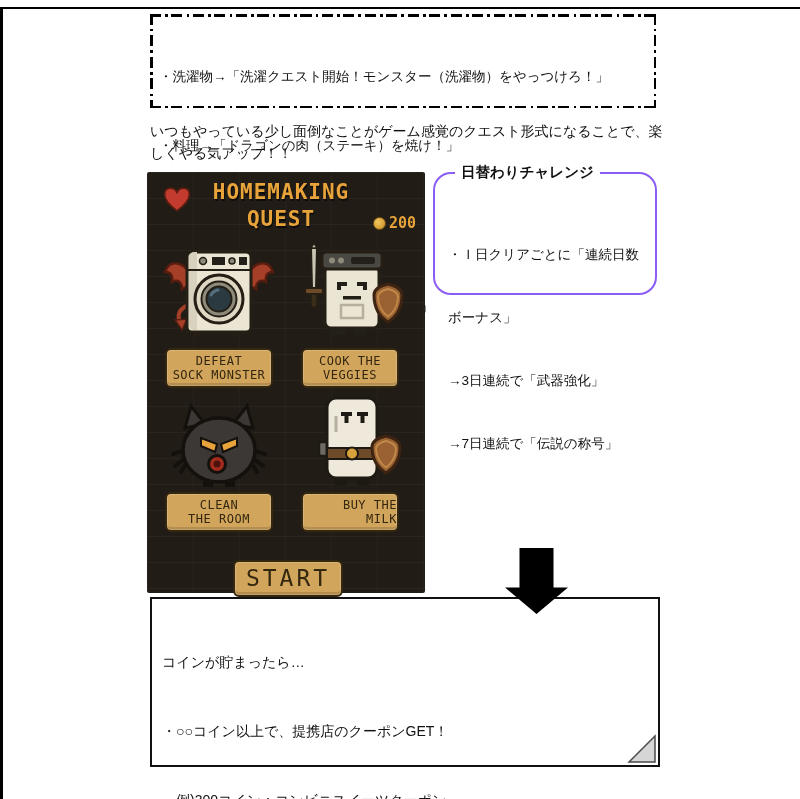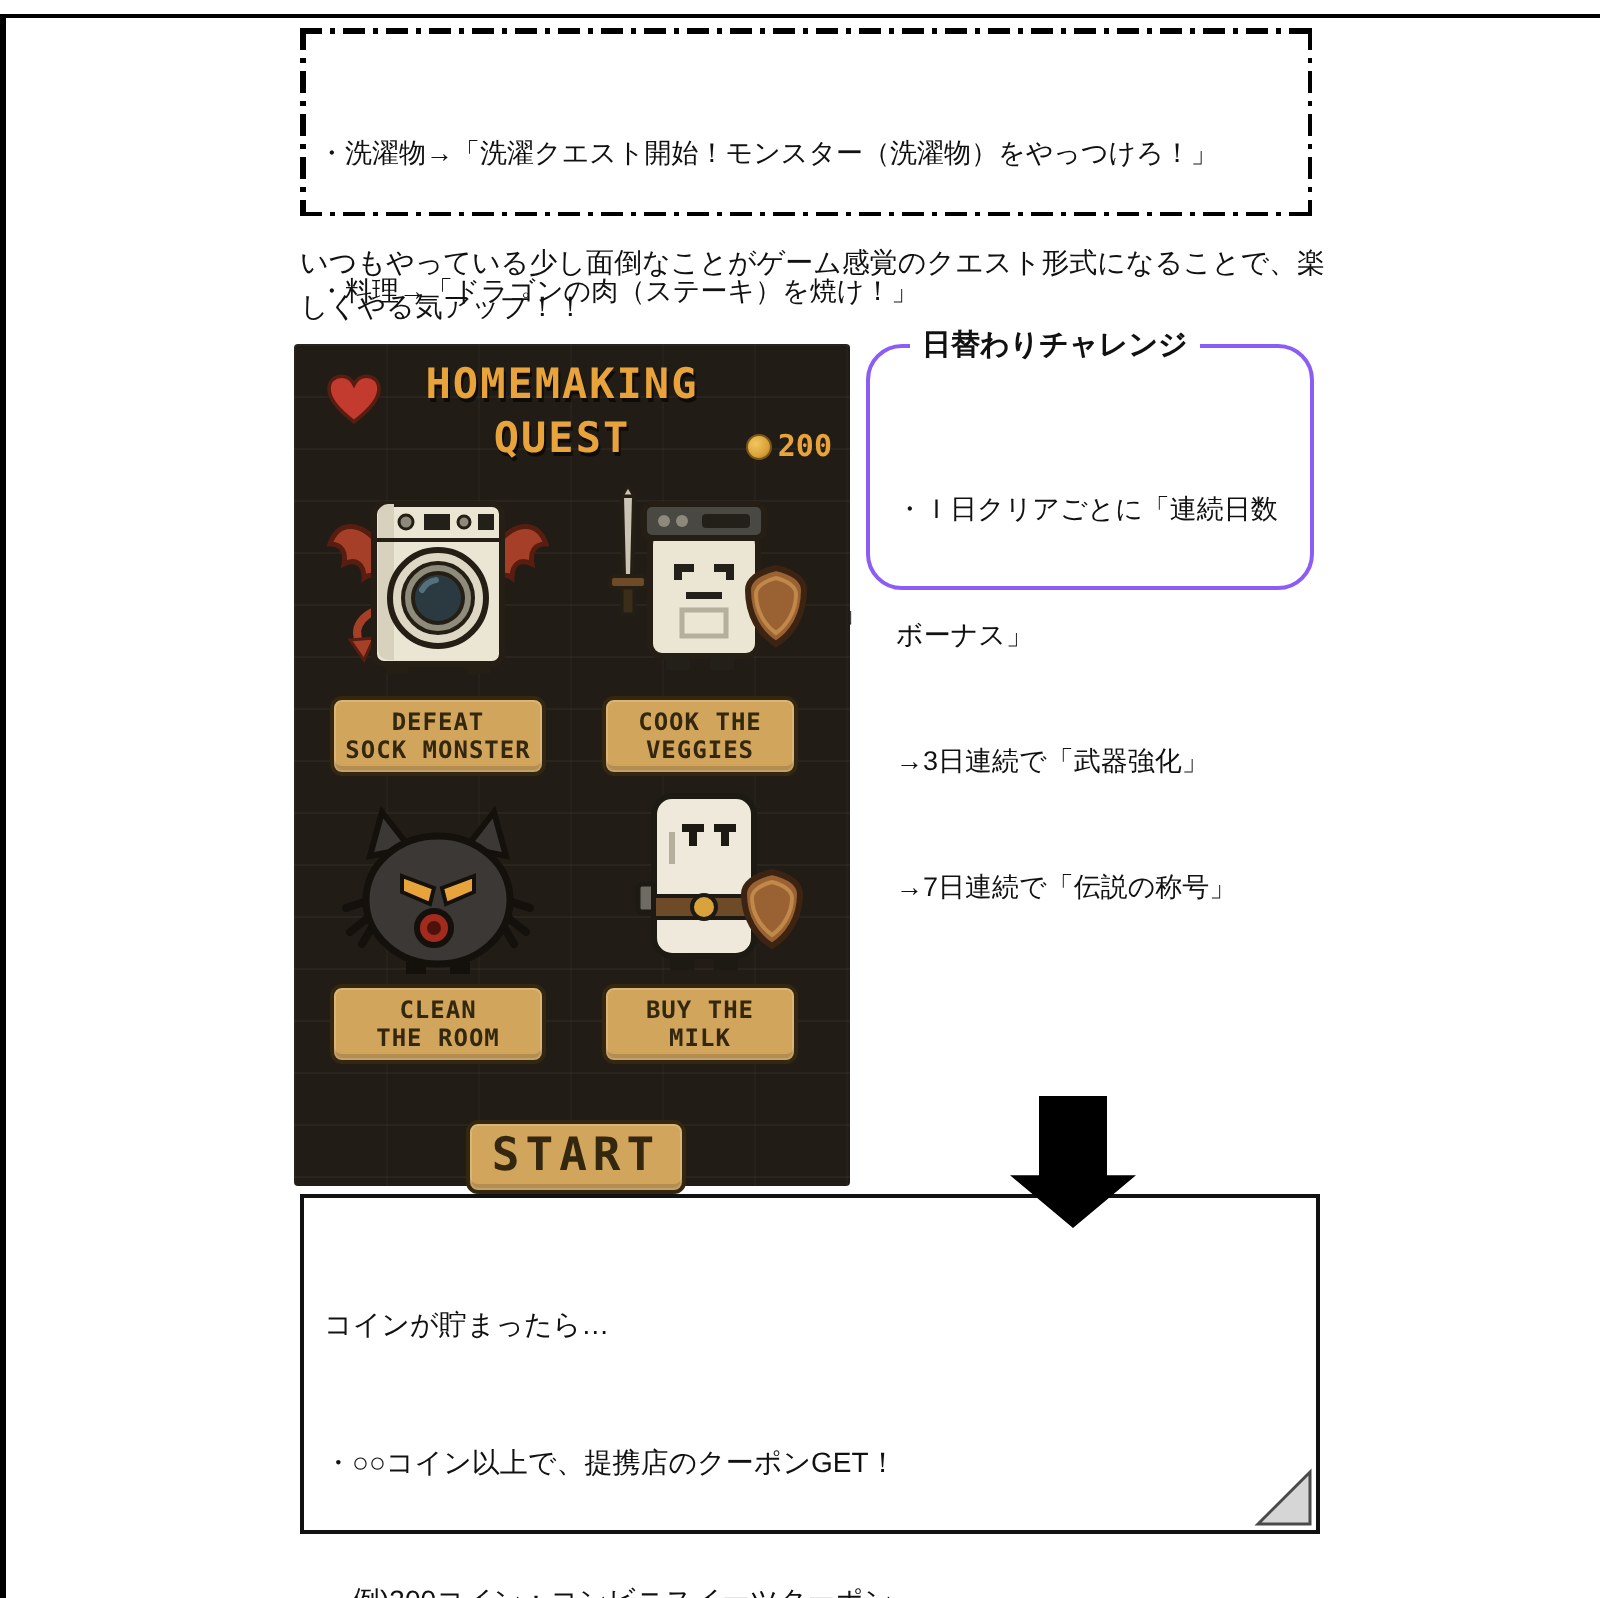--- a/index.html
+++ b/index.html
@@ -37,28 +37,28 @@
            font-weight:bold;font-size:15px;margin-top:20px;}
   .coin-dot{width:13px;height:13px;border-radius:50%;box-sizing:border-box;
             background:radial-gradient(circle at 35% 35%,#f2c65e,#d9a23a 60%,#a8751f);
             border:1.5px solid #7a5516;}
   .char{position:absolute;width:116px;}
   .c1{left:14px;top:70px;}
   .c2{left:144px;top:70px;}
   .c3{left:14px;top:222px;}
   .c4{left:144px;top:218px;}
   .quest-btn{position:absolute;background:#d2a55c;border:2px solid #33270f;border-radius:6px;
-             color:#33270f;font-family:"DejaVu Sans Mono","Liberation Mono",monospace;font-weight:bold;
+             color:#33270f;font-family:"DejaVu Sans Mono","Liberation Mono",monospace;font-weight:normal;
              display:flex;flex-direction:column;align-items:center;justify-content:center;
              font-size:12px;line-height:14.5px;letter-spacing:0.5px;text-align:center;box-sizing:border-box;
              box-shadow:inset 0 0 0 1px rgba(255,255,255,0.18),inset 0 -3px 0 rgba(0,0,0,0.14);cursor:pointer;}
   .b1{left:18px;top:176px;width:108px;height:40px;}
   .b2{left:154px;top:176px;width:98px;height:40px;}
   .b3{left:18px;top:320px;width:108px;height:40px;}
-  .b4{left:154px;top:320px;width:98px;height:40px;}
+  .b4{left:154px;top:320px;width:98px;height:40px;align-items:flex-end;}
   .start-btn{left:86px;top:388px;width:110px;height:37px;font-size:23px;letter-spacing:3px;text-align:center;}
 
   
   .bubble{position:absolute;left:433px;width:224px;border:2px solid #8b5cf6;border-radius:18px;
           background:#fff;box-sizing:border-box;}
   .bubble1{top:172px;height:123px;}
   .bubble2{top:323px;height:249px;}
   .bubble-title{position:absolute;top:-11px;left:20px;background:#fff;padding:0 6px;
                 font-size:14.5px;font-weight:bold;white-space:nowrap;}
   .bubble-body{position:absolute;left:13px;top:28px;font-size:13.5px;line-height:21px;white-space:pre;}

